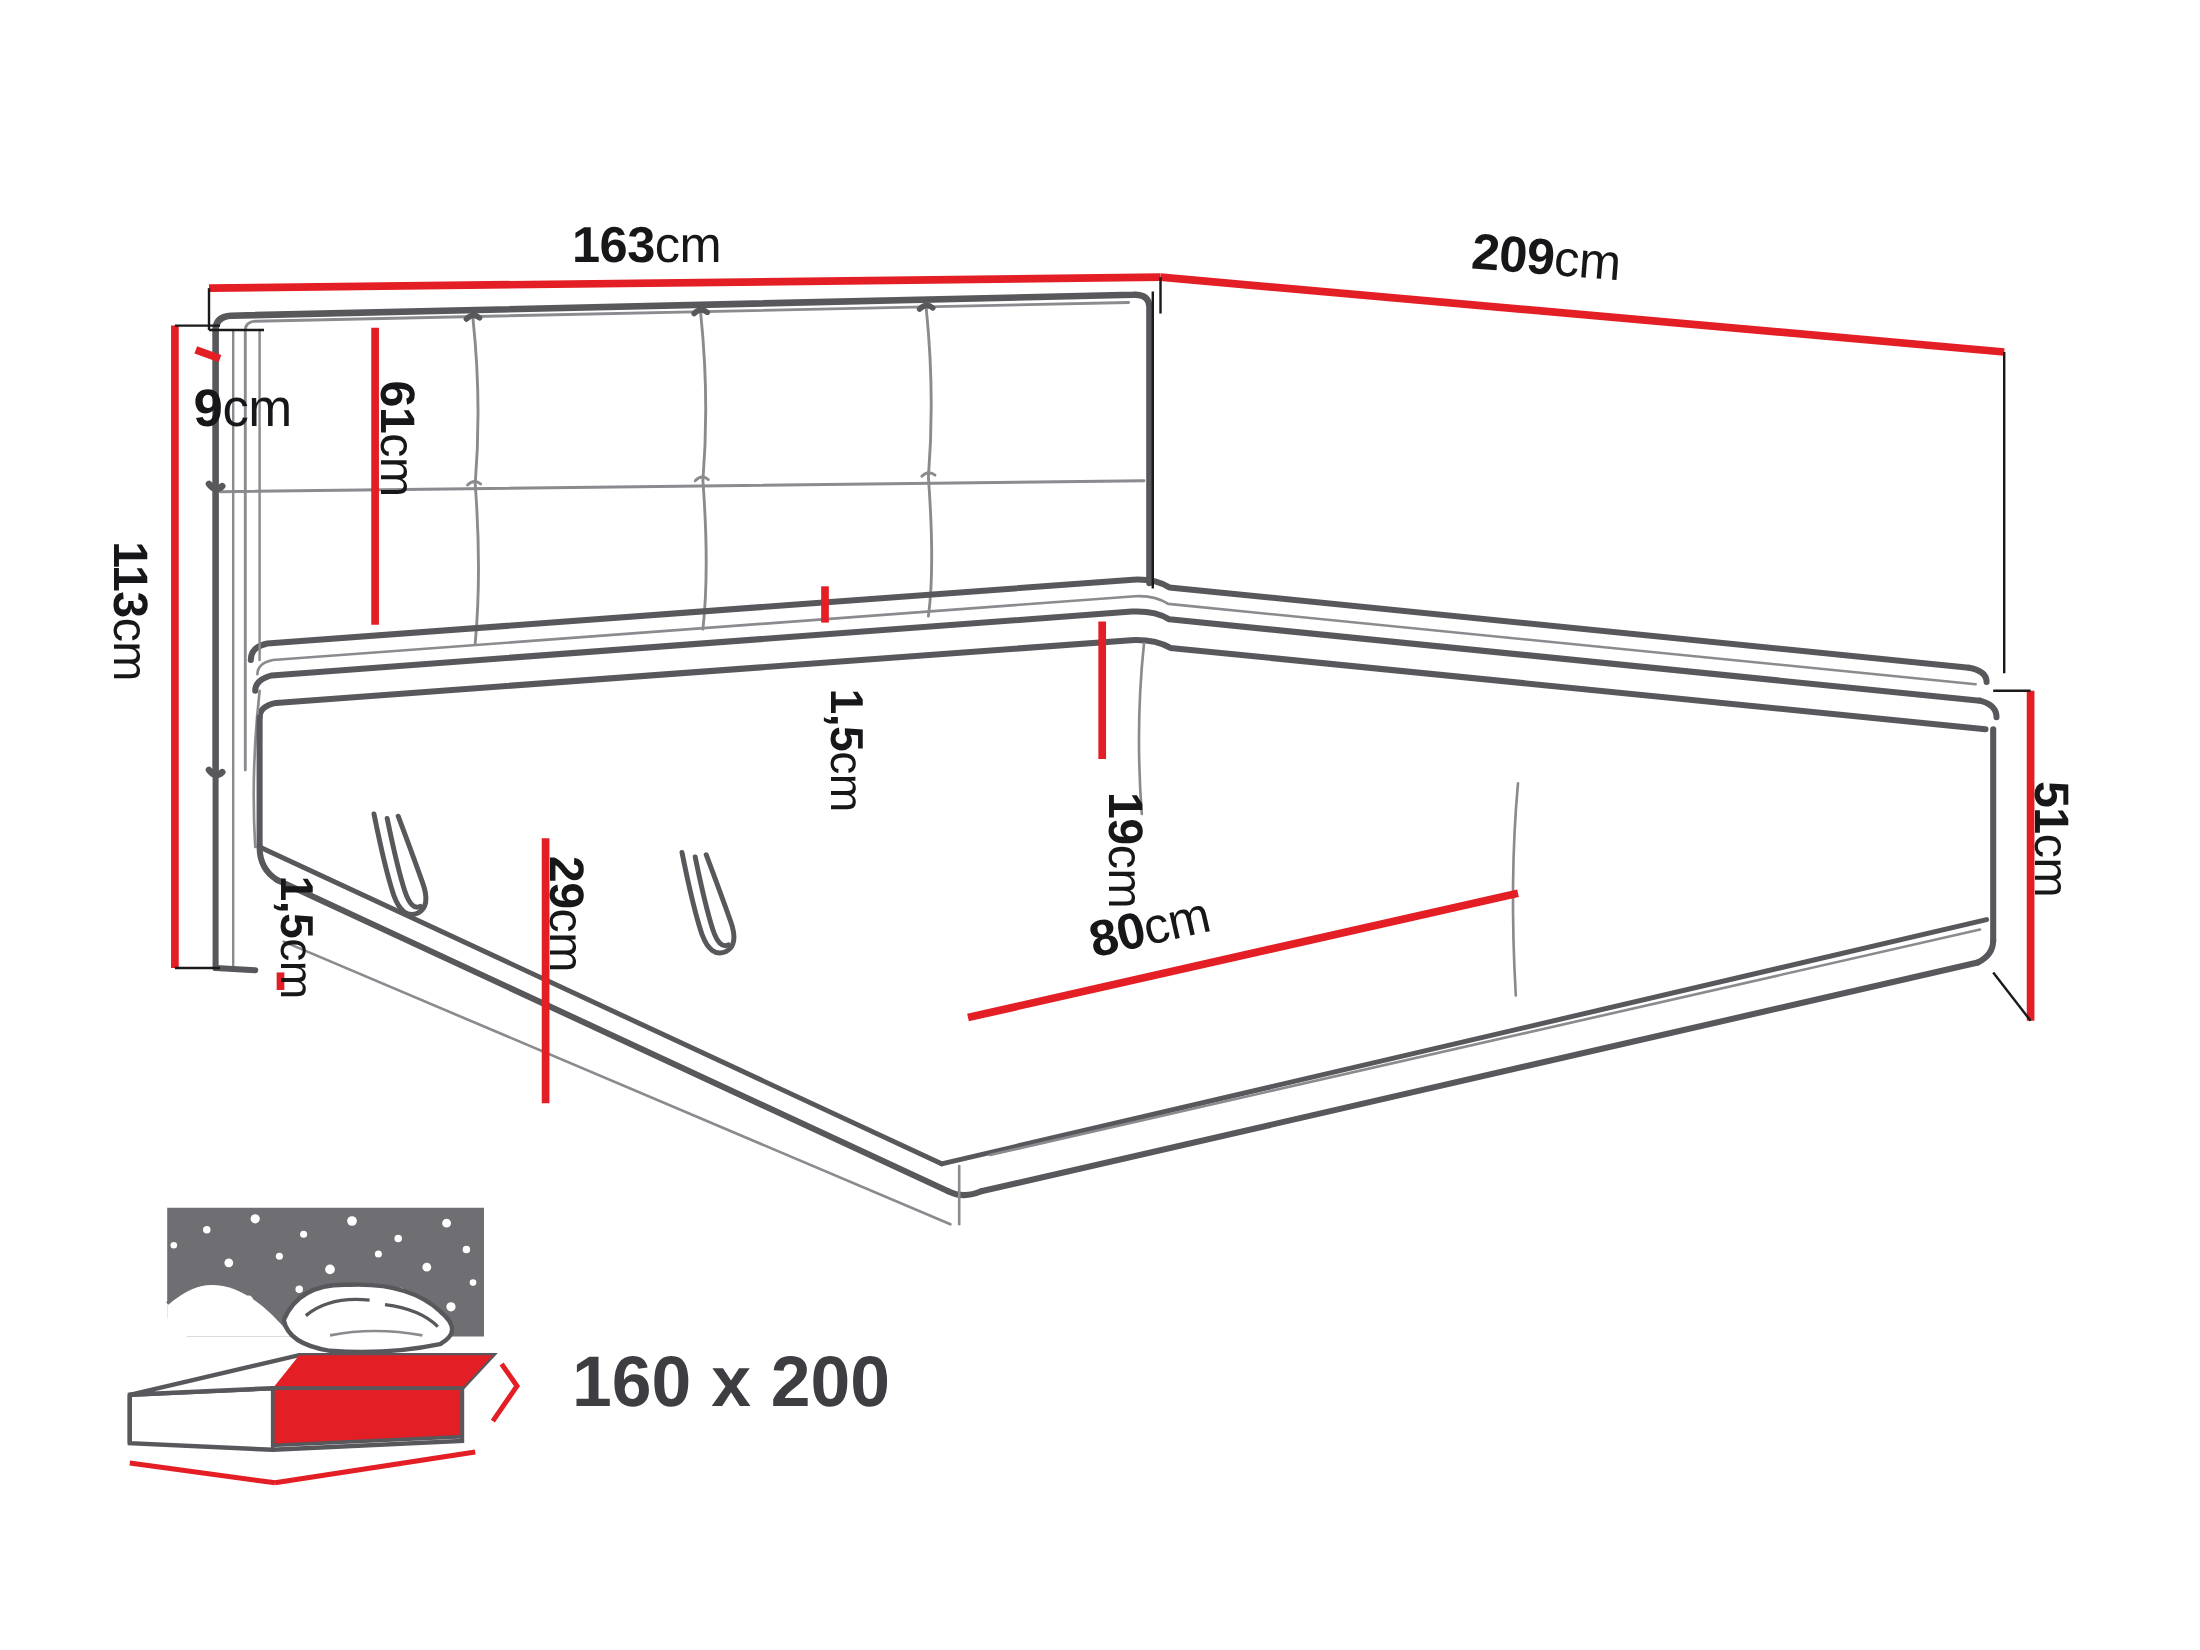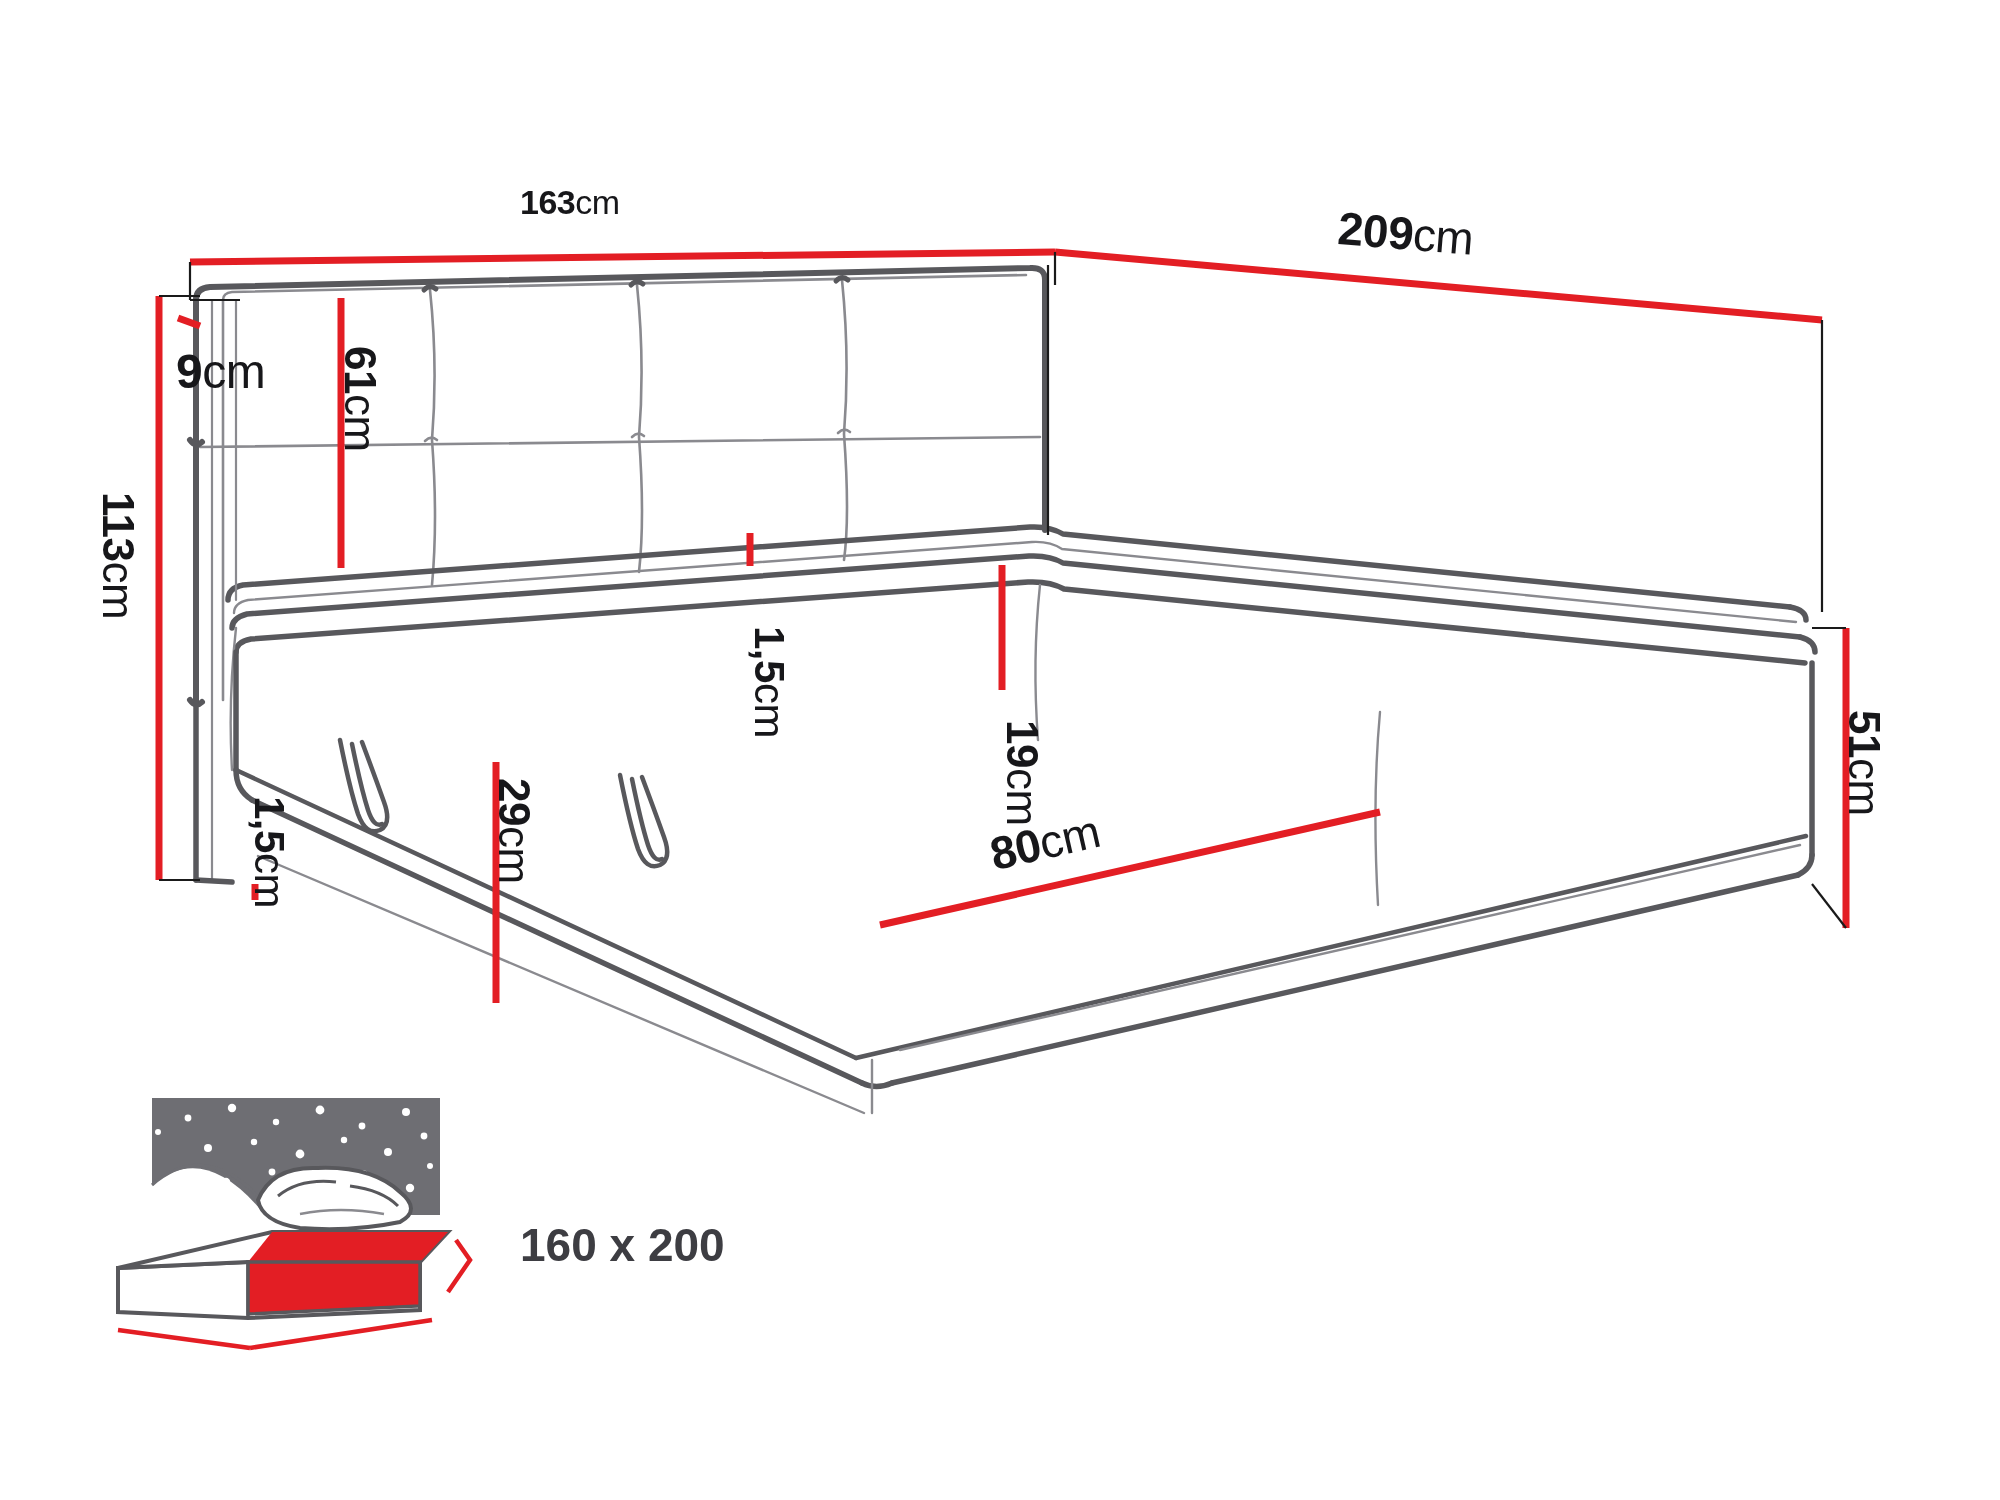--- a/index.html
+++ b/index.html
@@ -42,21 +42,21 @@
     transform: rotate(90deg);
   }
   .rot-flat {
     transform-origin: 0 0;
   }
   .mattress-label {
     position: absolute;
     color: #3d3d42;
     font-family: "Liberation Sans", sans-serif;
     font-weight: 700;
-    font-size: 46px;
+    font-size: 65px;
     letter-spacing: 0px;
     white-space: nowrap;
   }
 </style>
 </head>
 <body>
 
 <div id="stage">
 
   <svg id="drawing" viewBox="0 0 2000 1500" xmlns="http://www.w3.org/2000/svg">
@@ -257,21 +257,21 @@
       <path d="M 248,1262 L 420,1262 L 420,1306 L 248,1314 Z" fill="none" stroke="#58585c" stroke-width="3.4"></path>
 
       <g stroke="#e31e24" stroke-width="4.5" fill="none">
         <path d="M 118,1330 L 250,1348"></path>
         <path d="M 250,1348 L 432,1320"></path>
         <path d="M 456,1240 L 470,1260 L 448,1292"></path>
       </g>
     </g>
   </svg>
 
-  <div class="dim-label" style="left:520px; top:185px; font-size:34px;">
+  <div class="dim-label" style="left:520px; top:199px; font-size:46px;">
     <span>163</span><span class="unit">cm</span>
   </div>
 
   <div class="dim-label rot-flat" style="left:1340px; top:205px; font-size:46px; transform:rotate(4.6deg);">
     <span>209</span><span class="unit">cm</span>
   </div>
 
   <div class="dim-label" style="left:176px; top:372px; font-size:48px; transform:translateY(-50%);">
     <span>9</span><span class="unit">cm</span>
   </div>

